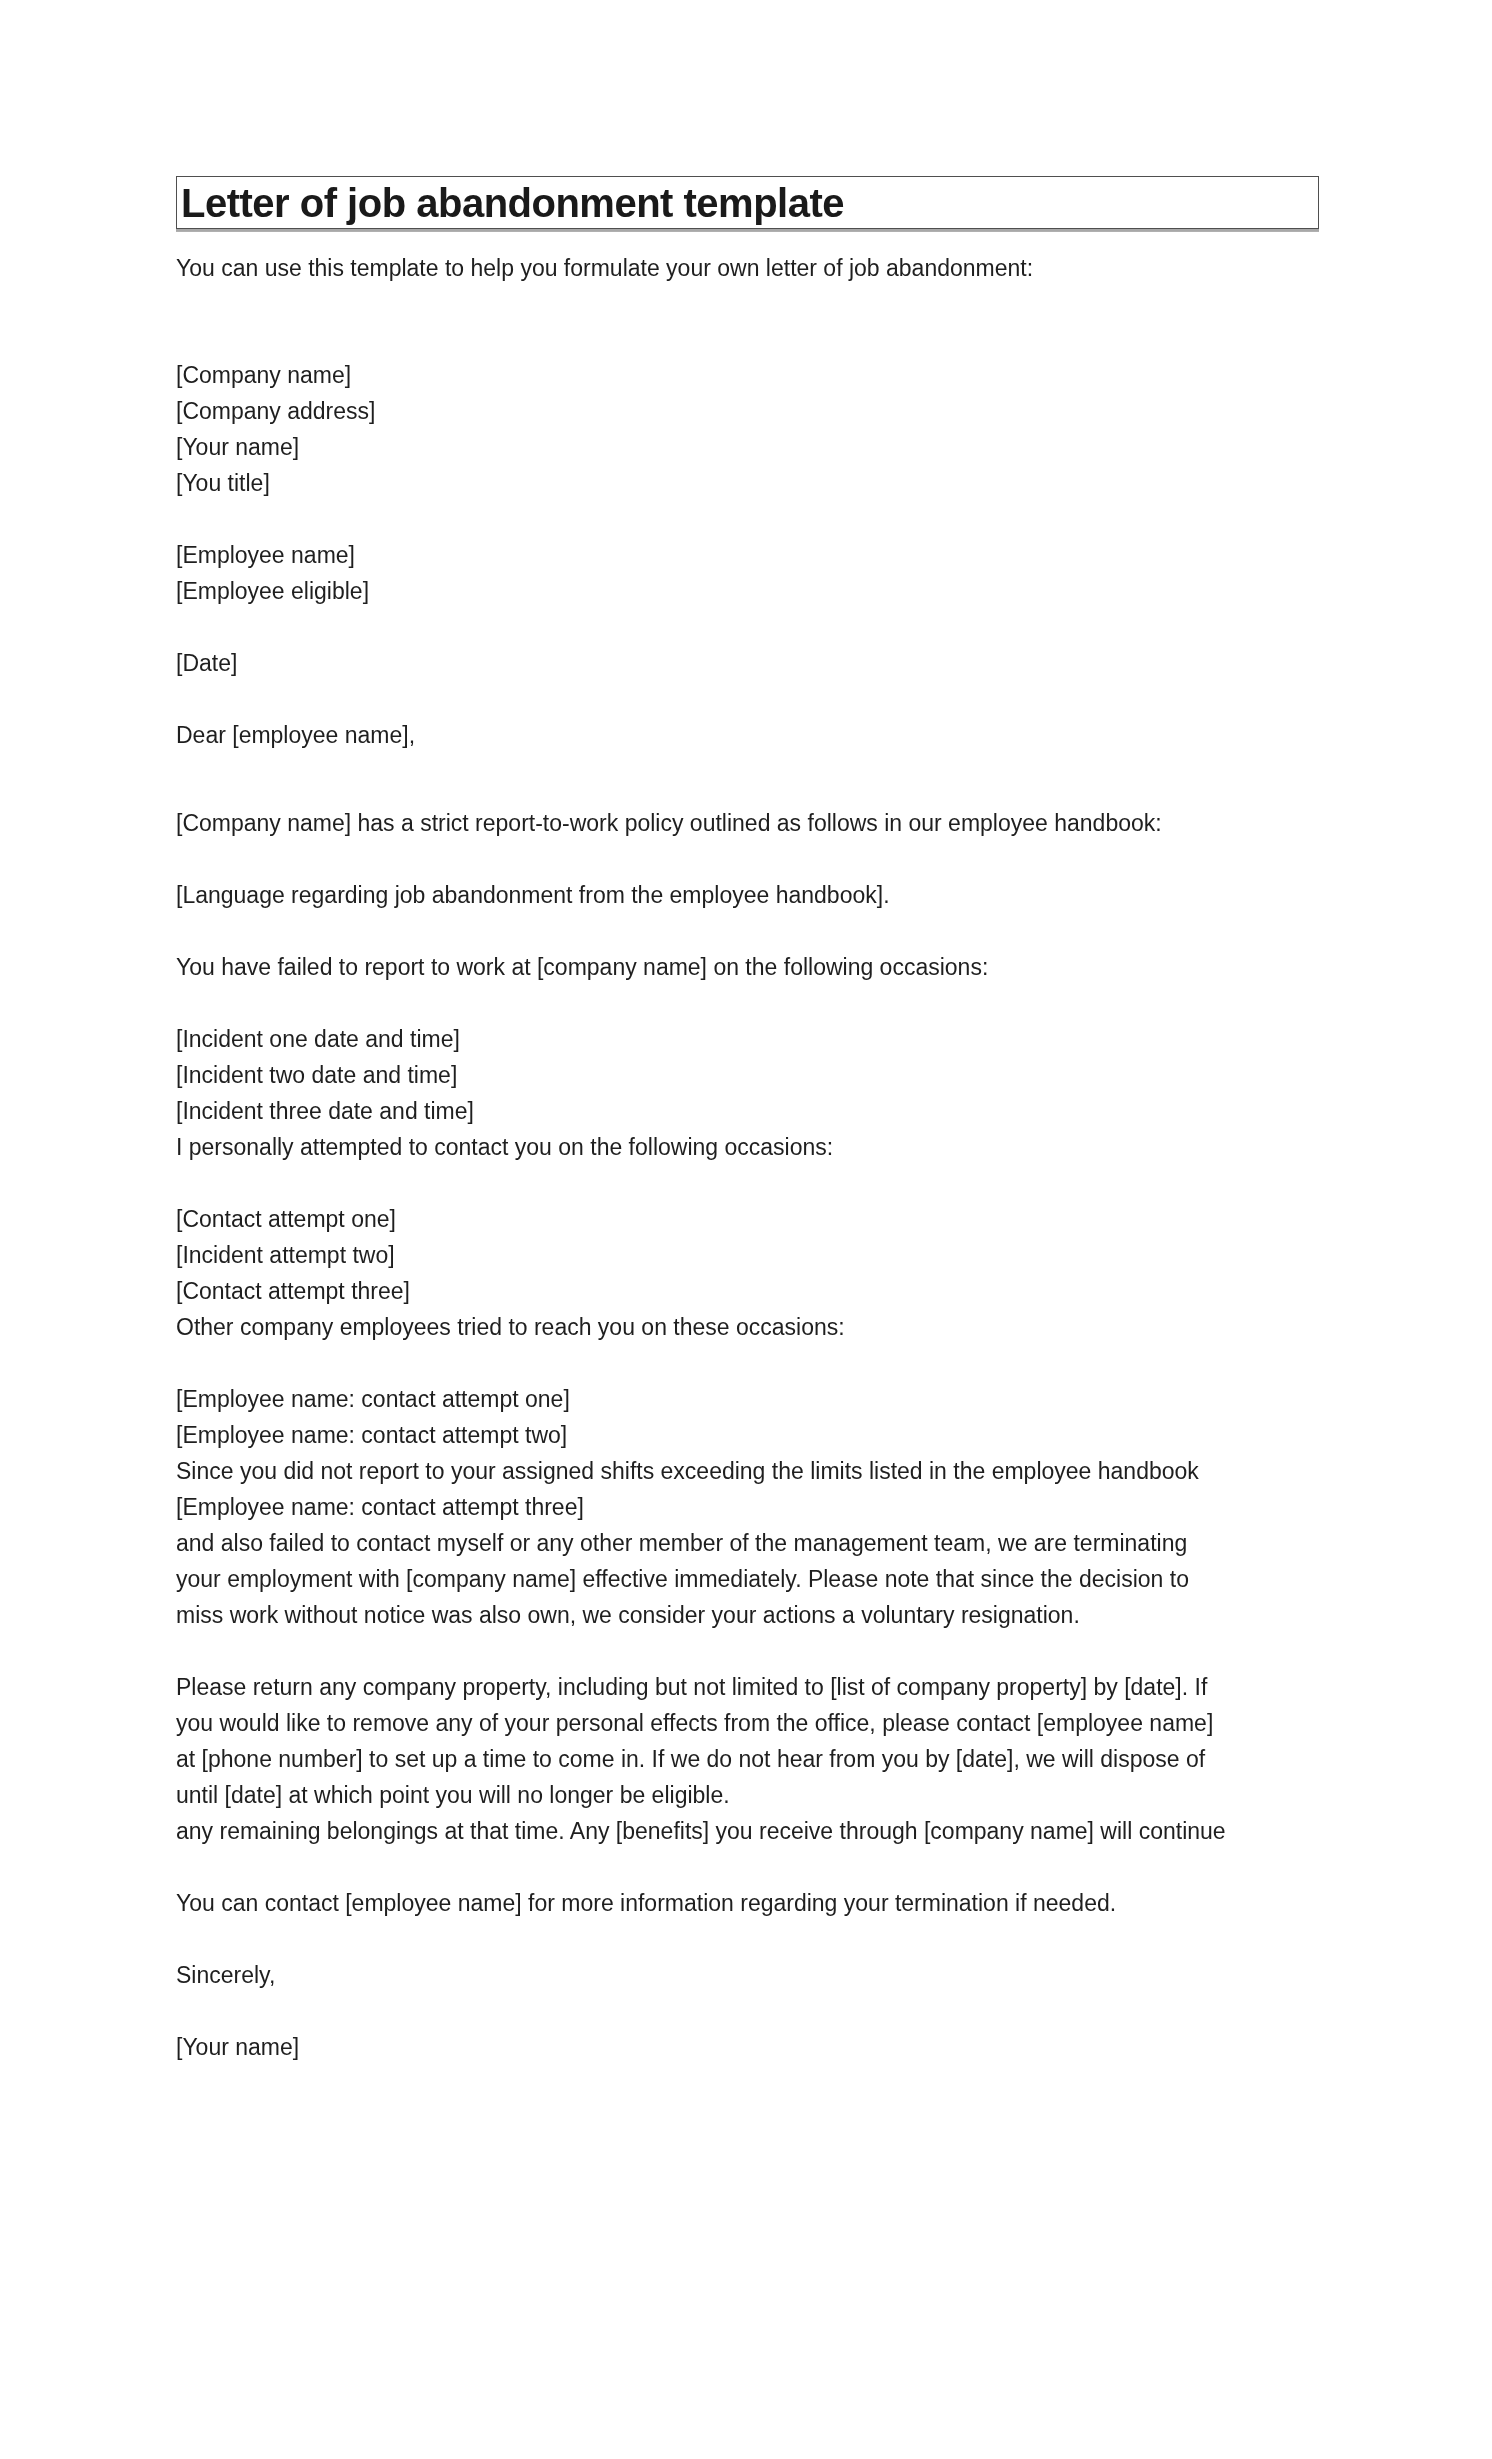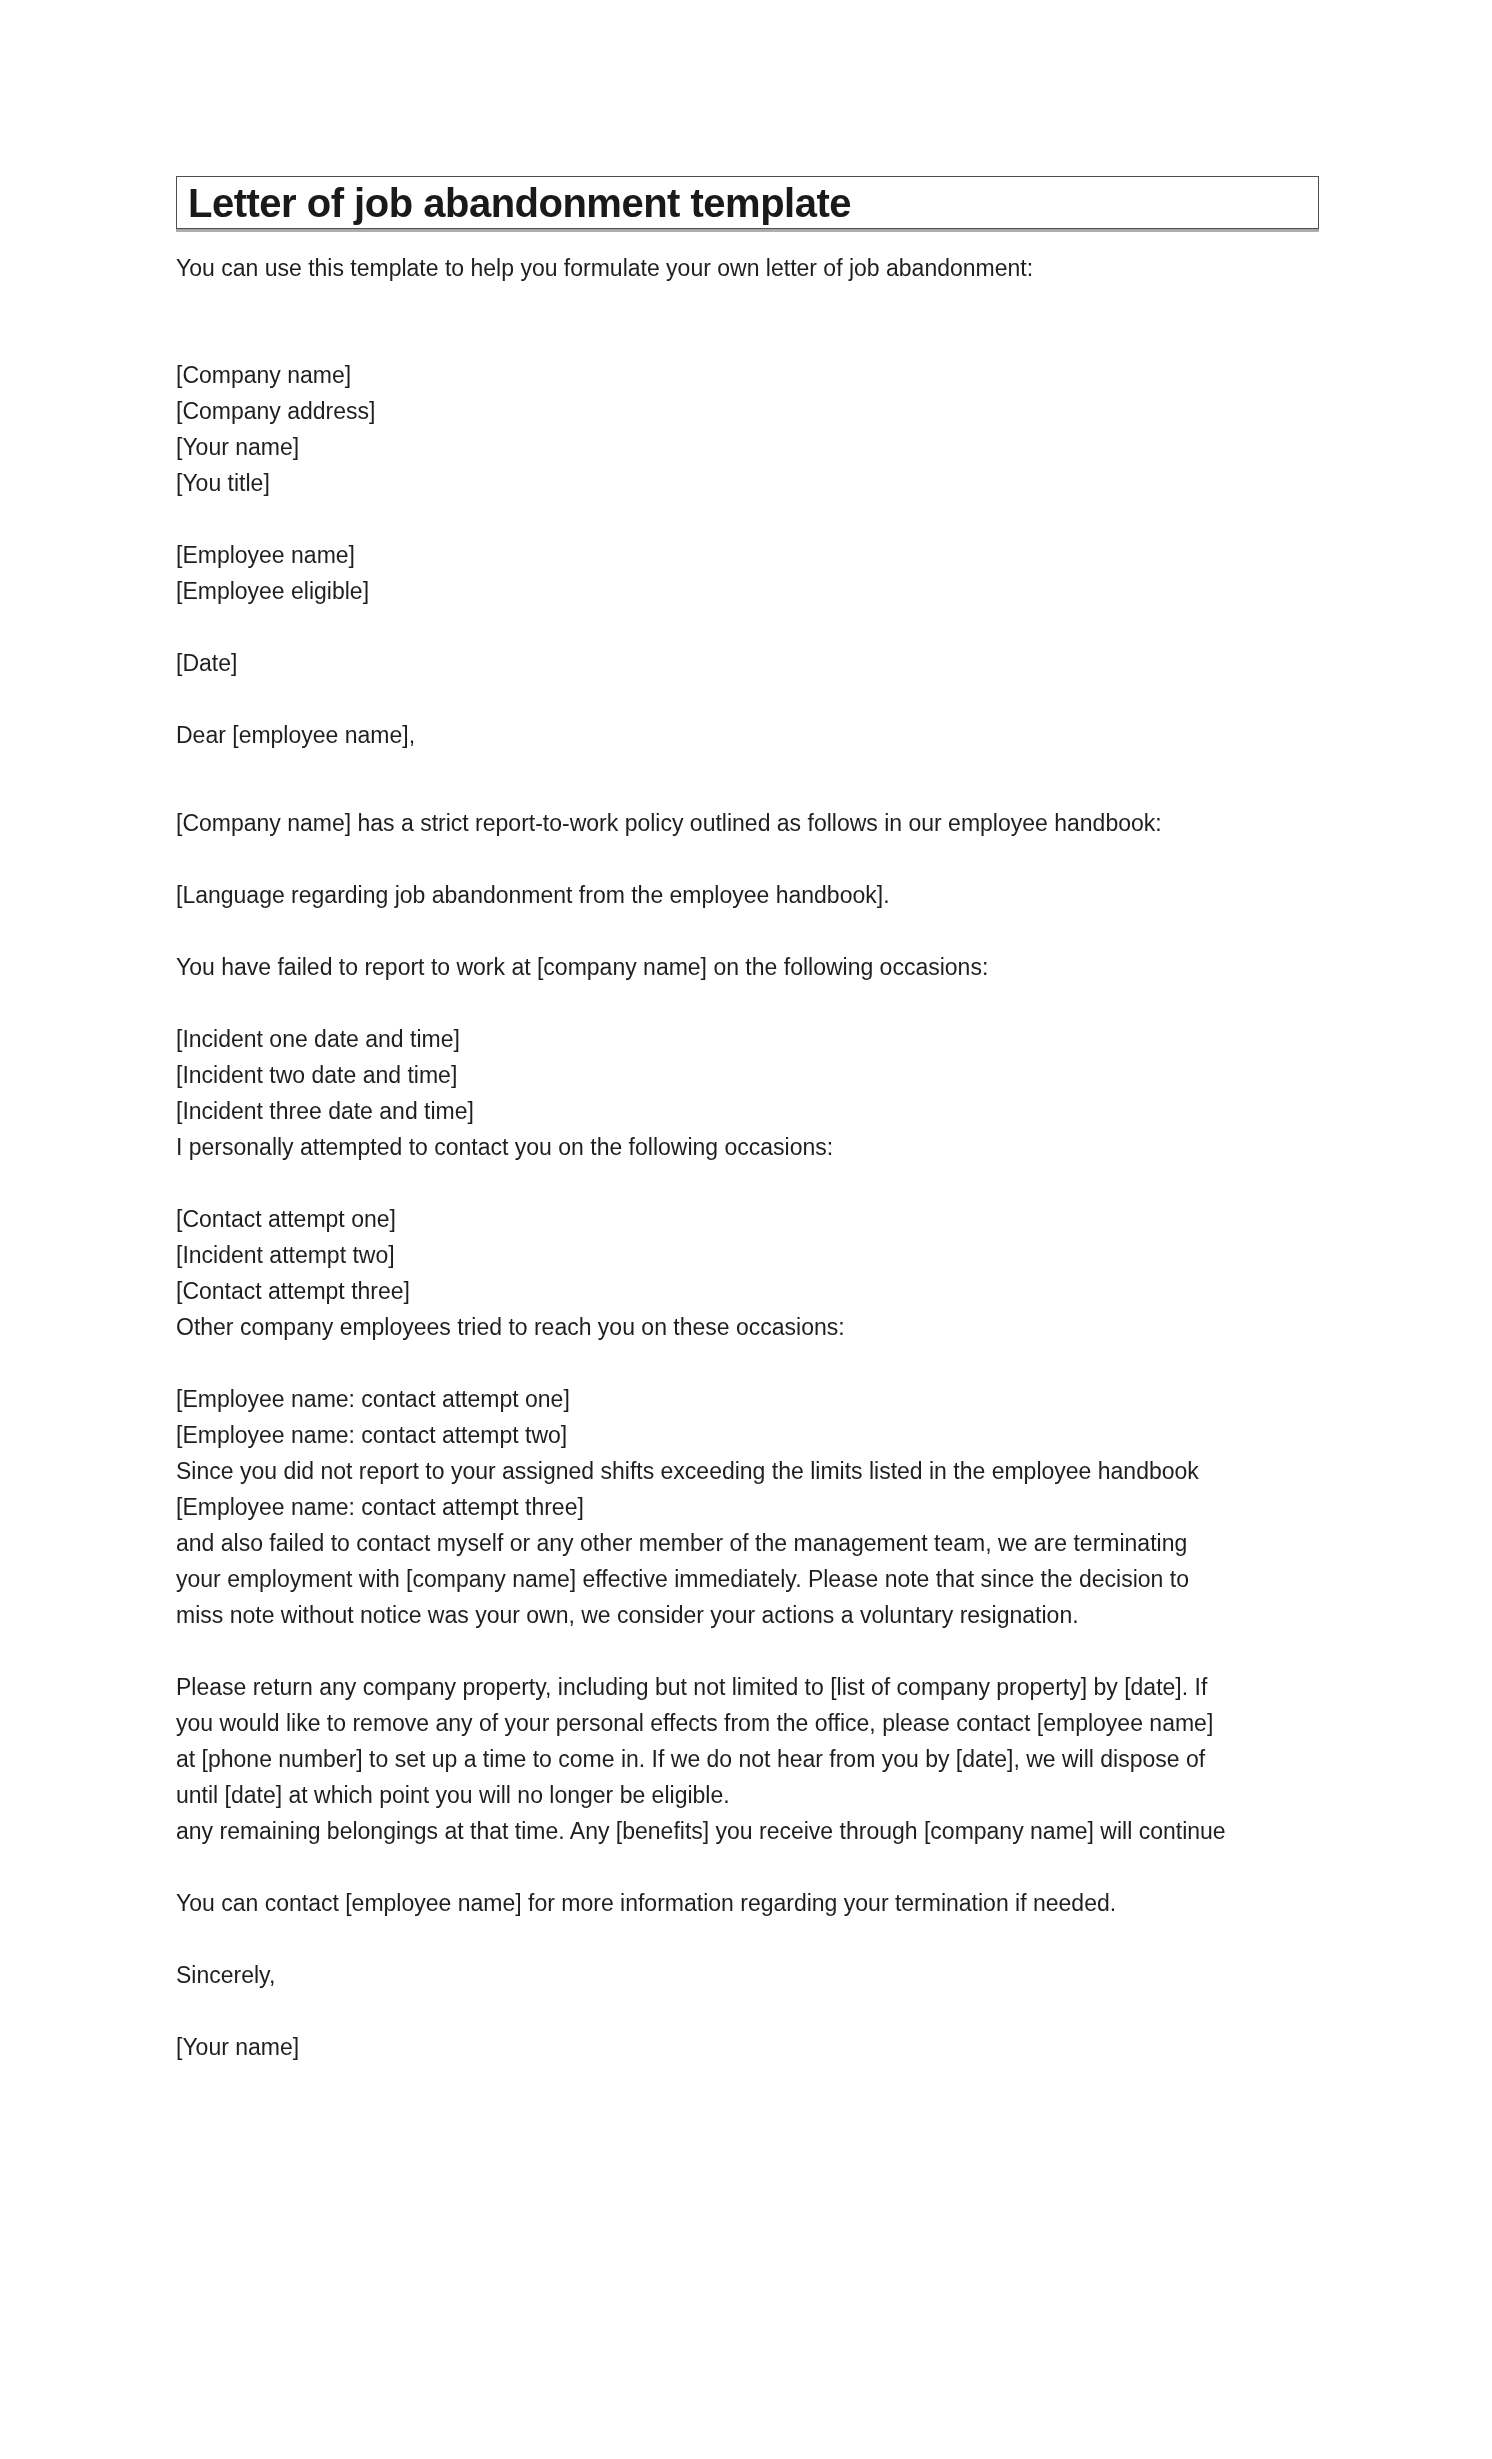--- a/index.html
+++ b/index.html
@@ -19,21 +19,21 @@
     overflow:hidden;
   }
   .page{position:absolute;inset:0;background:var(--background);}
   .content{position:absolute;left:176px;top:176px;width:1143px;}
   .title-box{
     box-sizing:border-box;
     height:53px;width:100%;
     border:1.9px solid var(--box_border);
     box-shadow:0 2.9px 0 var(--box_shadow);
     display:flex;align-items:center;
-    padding-left:11px;
+    padding-left:4px;
     background:var(--background);
   }
   .title-box h1{
     margin:0;
     font-size:40px;
     font-weight:bold;
     line-height:1;
     color:var(--title_text);
     letter-spacing:-0.5px;
     white-space:nowrap;
@@ -100,21 +100,21 @@
           <div class="line">[Contact attempt three]</div>
           <div class="line">Other company employees tried to reach you on these occasions:</div>
         </div>
         <div class="block gap-single">
           <div class="line">[Employee name: contact attempt one]</div>
           <div class="line">[Employee name: contact attempt two]</div>
           <div class="line">Since you did not report to your assigned shifts exceeding the limits listed in the employee handbook</div>
           <div class="line">[Employee name: contact attempt three]</div>
           <div class="line">and also failed to contact myself or any other member of the management team, we are terminating</div>
           <div class="line">your employment with [company name] effective immediately. Please note that since the decision to</div>
-          <div class="line">miss note without notice was your own, we consider your actions a voluntary resignation.</div>
+          <div class="line">miss work without notice was also own, we consider your actions a voluntary resignation.</div>
         </div>
         <div class="block gap-single">
           <div class="line">Please return any company property, including but not limited to [list of company property] by [date]. If</div>
           <div class="line">you would like to remove any of your personal effects from the office, please contact [employee name]</div>
           <div class="line">at [phone number] to set up a time to come in. If we do not hear from you by [date], we will dispose of</div>
           <div class="line">until [date] at which point you will no longer be eligible.</div>
           <div class="line">any remaining belongings at that time. Any [benefits] you receive through [company name] will continue</div>
         </div>
         <div class="block gap-single">
           <div class="line">You can contact [employee name] for more information regarding your termination if needed.</div>

